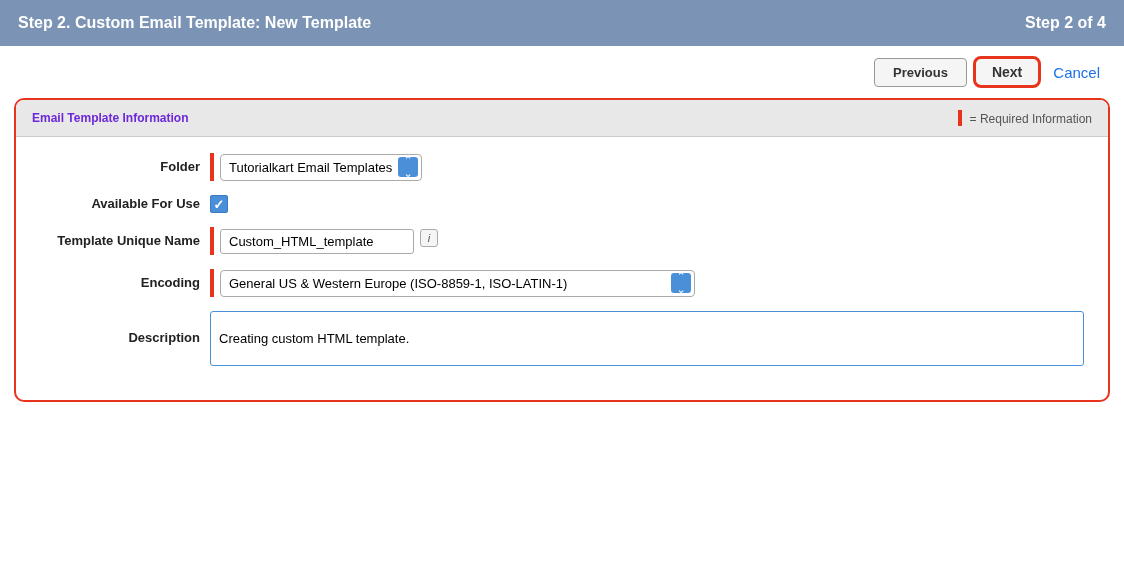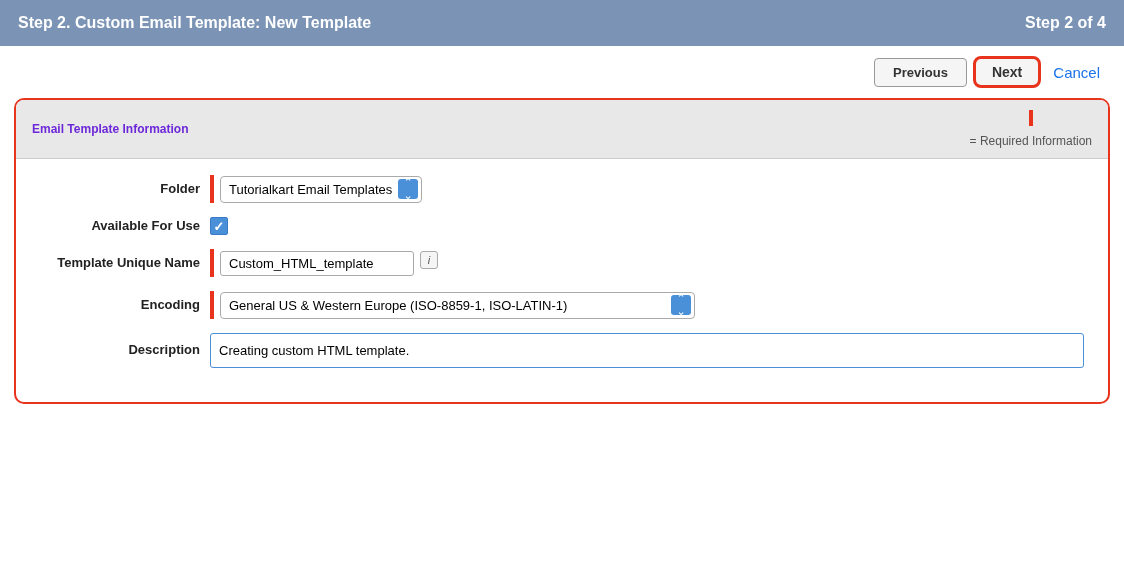--- a/index.html
+++ b/index.html
@@ -87,23 +87,22 @@
     .form-card-header-title {
       font-size: 12px;
       font-weight: bold;
       color: #6d28d9;
     }
 
     .required-info {
       font-size: 12px;
       color: #555;
       display: flex;
-      align-items: center;
+      align-items: flex-end;
       gap: 8px;
-      flex-direction: column;
     }
 
     .required-bar {
       display: inline-block;
       width: 4px;
       height: 16px;
       background: #e8341c;
     }
 
     
@@ -223,21 +222,21 @@
       font-weight: bold;
     }
 
     .description-row .field-wrapper {
       align-items: center;
     }
 
     .description-input {
       border: 1px solid #4a90d9;
       border-radius: 3px;
-      padding: 9px 8px;
+      padding: 19px 8px;
       font-size: 13px;
       width: 100%;
       flex: 1;
     }
   </style>
 </head>
 <body>
 
 <div class="header">
   <span>Step 2. Custom Email Template: New Template</span>

